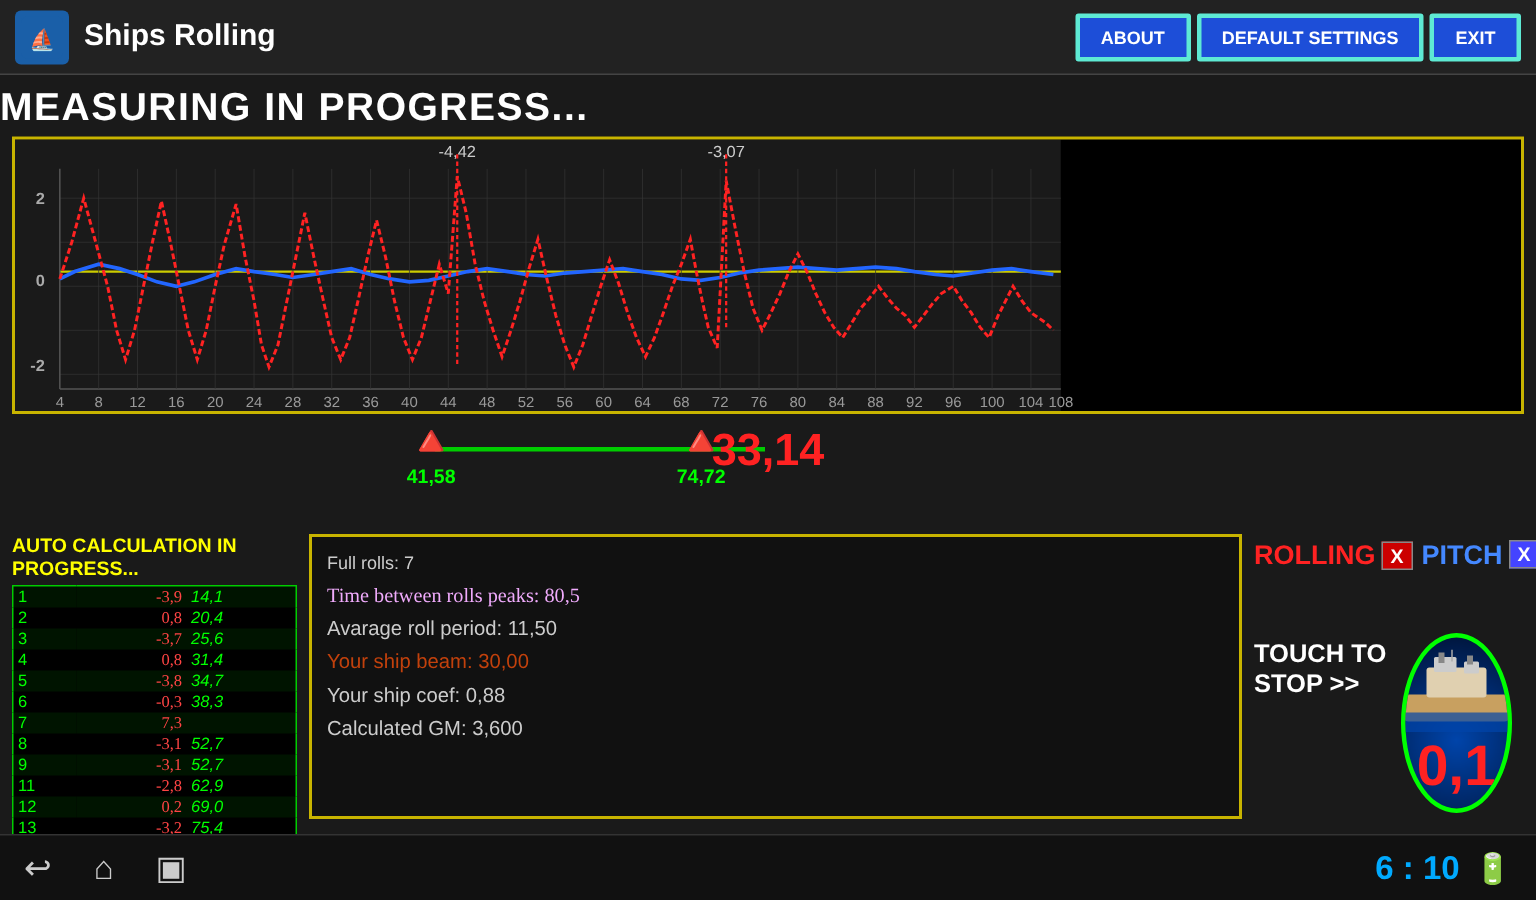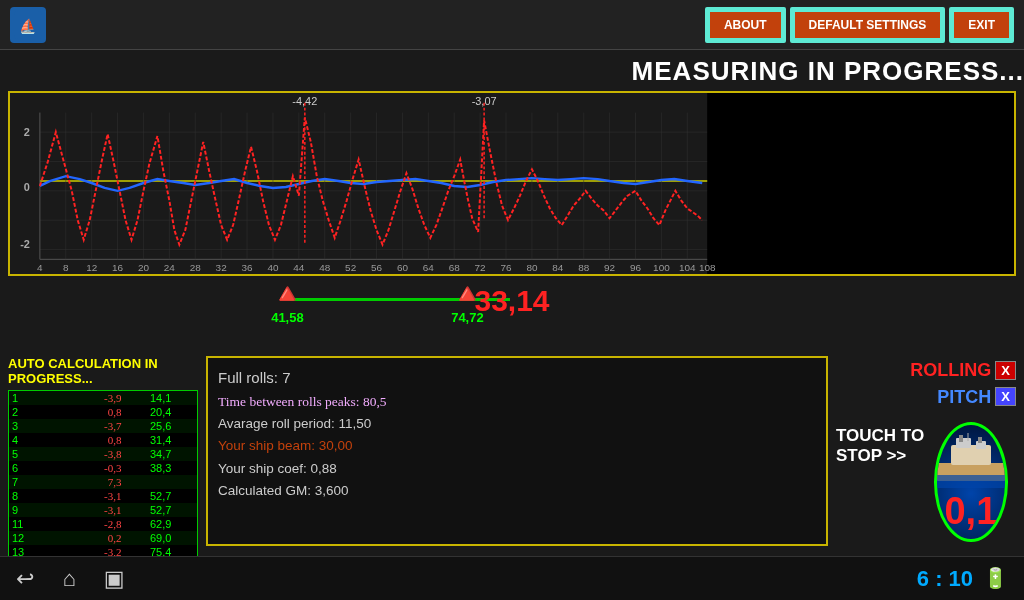--- a/index.html
+++ b/index.html
@@ -41,33 +41,33 @@
     #app-title {
       color: #fff;
       font-size: 20px;
       font-weight: bold;
     }
     #top-buttons {
       display: flex;
       gap: 4px;
     }
     .top-btn {
-      background: #c2410c;
+      background: #1d4ed8;
       color: #fff;
-      border: 5px solid #5eead4;
+      border: 3px solid #5eead4;
       padding: 6px 14px;
       font-size: 12px;
       font-weight: bold;
       cursor: pointer;
       border-radius: 2px;
     }
 
     
     #measuring-header {
-      text-align: right;
+      text-align: left;
       color: #fff;
       font-size: 26px;
       font-weight: bold;
       padding: 6px 0 4px 0;
       letter-spacing: 1px;
     }
 
     
     #chart-container {
       margin: 0 8px;
@@ -154,21 +154,21 @@
       color: #00ff00;
       border-collapse: collapse;
     }
     #data-table td {
       padding: 1px 3px;
       white-space: nowrap;
     }
     #data-table tr:nth-child(odd) { background: #001400; }
     #data-table .col-num { color: #00ff00; width: 18px; }
     #data-table .col-val1 { color: #ff4444; text-align: right; width: 32px; font-family: Liberation Serif, serif; }
-    #data-table .col-val2 { color: #00ff00; text-align: center; width: 32px; }
+    #data-table .col-val2 { color: #00ff00; text-align: left; width: 32px; font-style: italic; }
 
     
     #info-box {
       flex: 1;
       border: 2px solid #c8b400;
       background: #111;
       padding: 8px 10px;
       color: #ccc;
       font-size: 13.5px;
       line-height: 1.7;
@@ -265,41 +265,41 @@
     .nav-icons {
       display: flex;
       gap: 28px;
     }
     .nav-icon {
       color: #ccc;
       font-size: 22px;
     }
     #bottom-right {
       display: flex;
-      align-items: flex-start;
+      align-items: flex-end;
       gap: 10px;
     }
     #time-display {
       color: #00aaff;
       font-size: 22px;
       font-weight: bold;
     }
     #battery-icon {
       color: #44ff44;
       font-size: 20px;
     }
 
     
     .grid-line { stroke: #333; stroke-width: 0.5; }
     .axis-label { fill: #999; font-size: 10px; }
     .y-label { fill: #aaa; font-size: 11px; font-weight: bold; }
 
     #right-panel-inner {
       display: flex;
-      flex-direction: column;
+      flex-direction: row;
       align-items: flex-end;
       gap: 6px;
       width: 100%;
     }
     #touch-row {
       display: flex;
       align-items: center;
       justify-content: center;
       width: 100%;
       margin-top: 4px;
@@ -309,20 +309,21 @@
 <body>
 
 <div id="top-bar">
   <div id="app-logo-title">
     <div id="app-logo">
       <svg width="28" height="28" viewBox="0 0 28 28">
         <rect width="28" height="28" rx="4" fill="#1a5fa8"></rect>
         <text x="14" y="20" text-anchor="middle" fill="#fff" font-size="14">⛵</text>
       </svg>
     </div>
+    <span id="app-title">Ships Rolling</span>
   </div>
   <div id="top-buttons">
     <button class="top-btn">ABOUT</button>
     <button class="top-btn">DEFAULT SETTINGS</button>
     <button class="top-btn">EXIT</button>
   </div>
 </div>
 
 <div id="measuring-header">MEASURING IN PROGRESS...</div>
 
@@ -500,21 +501,21 @@
             <td class="col-num">14</td>
             <td class="col-val1">0,6</td>
             <td class="col-val2">88,3</td>
           </tr>
         </tbody>
     </table>
   </div>
 
   <div id="info-box">
     <div id="info-box-lines">
-        <div style="color: rgb(204, 204, 204); font-size: 15px; line-height: 1.65;">Full rolls: 7</div>
+        <div style="color: rgb(204, 204, 204); font-size: 12px; line-height: 1.65;">Full rolls: 7</div>
         <div style="color: #f0abfc; font-size: 13.5px; line-height: 1.65; font-family: Liberation Serif, serif;">Time between rolls peaks: 80,5</div>
         <div style="color: rgb(204, 204, 204); font-size: 13.5px; line-height: 1.65;">Avarage roll period: 11,50</div>
         <div style="color: #c2410c; font-size: 13.5px; line-height: 1.65;">Your ship beam: 30,00</div>
         <div style="color: rgb(204, 204, 204); font-size: 13.5px; line-height: 1.65;">Your ship coef: 0,88</div>
         <div style="color: rgb(204, 204, 204); font-size: 13.5px; line-height: 1.65;">Calculated GM: 3,600</div>
       </div>
   </div>
 
   <div id="right-panel">
     <div id="right-panel-inner">

